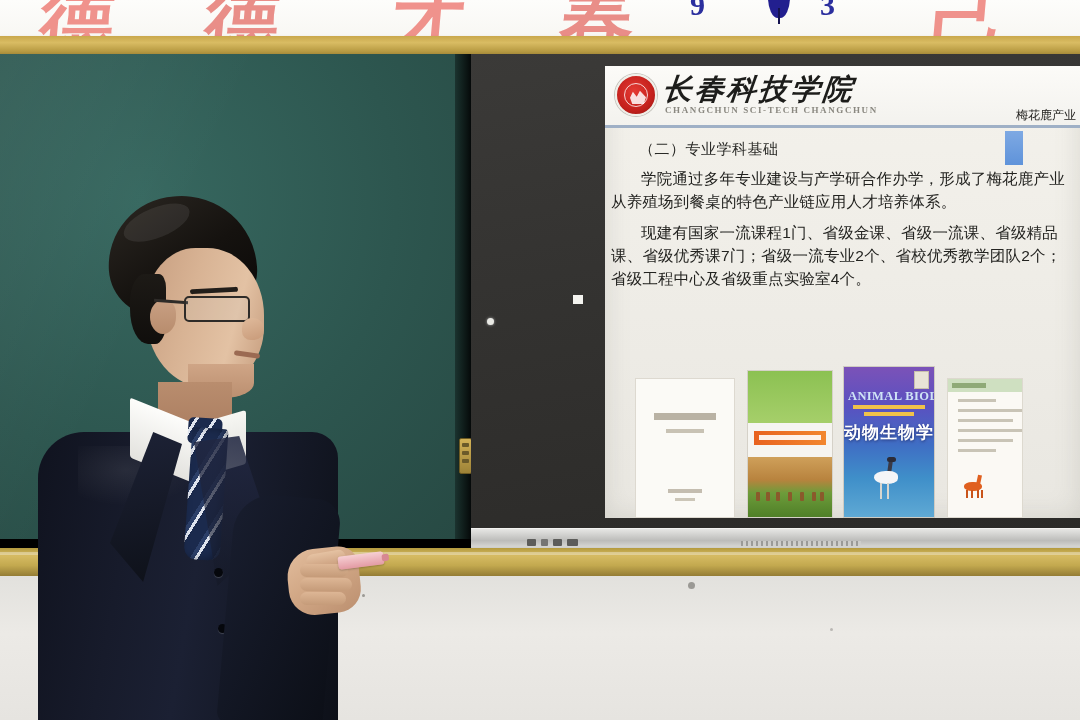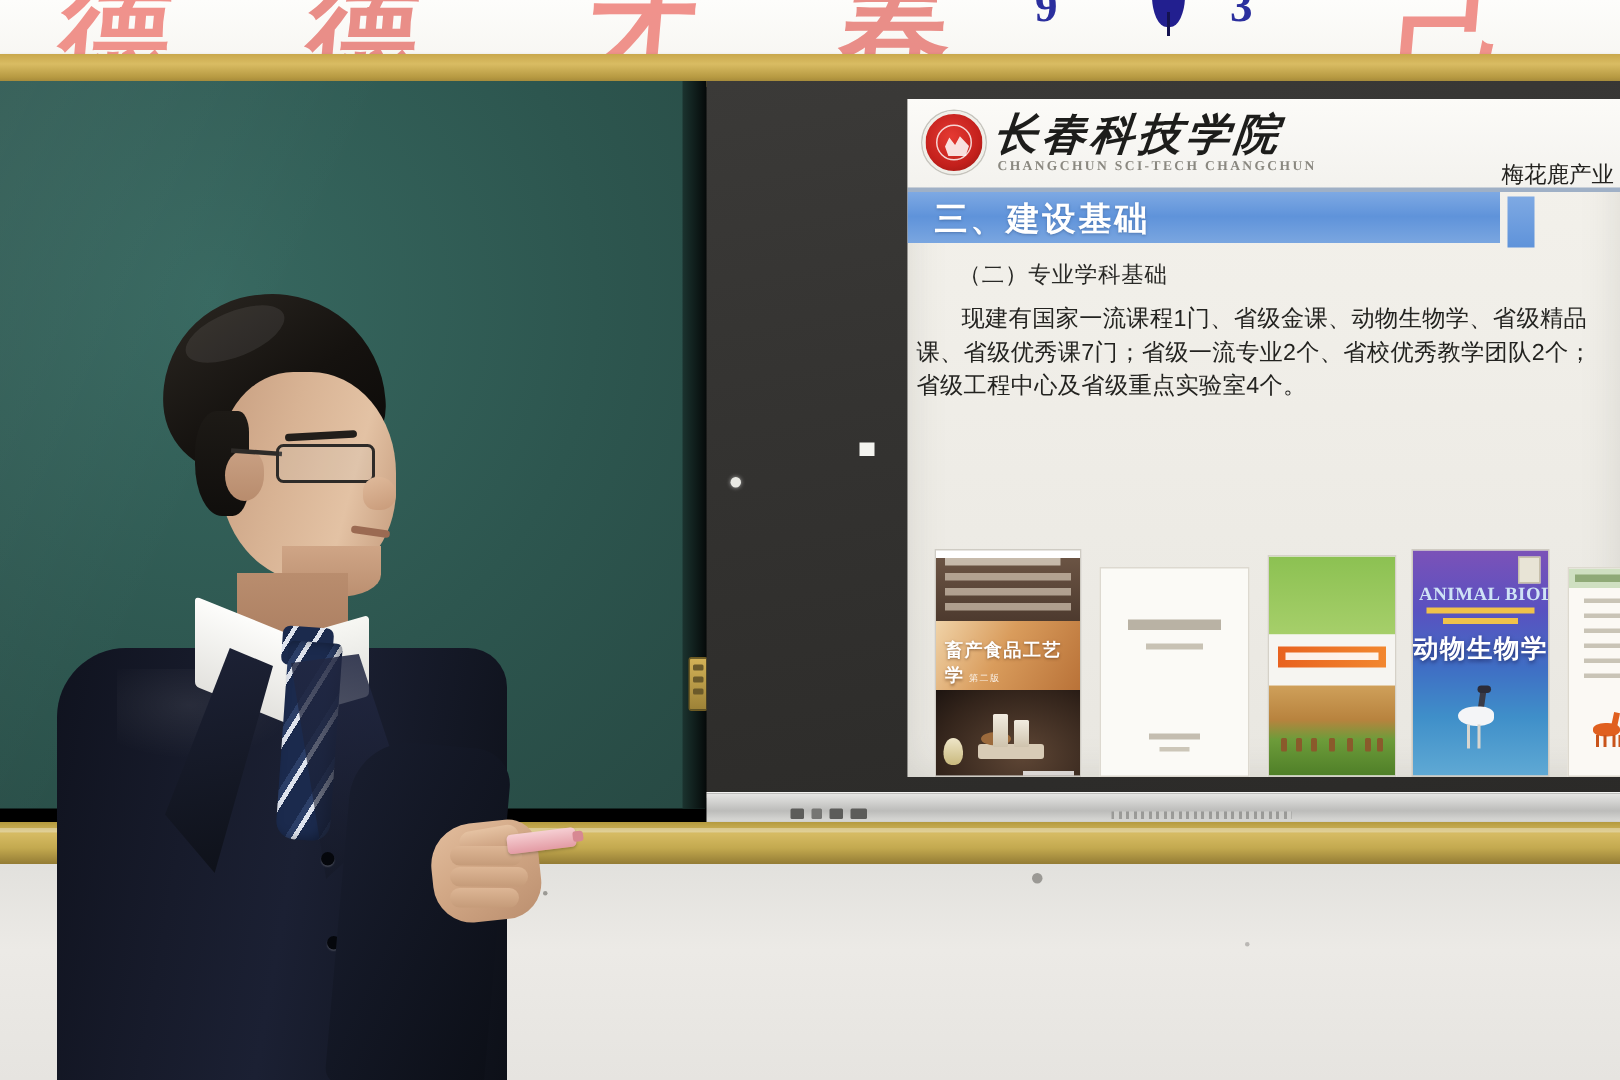--- a/index.html
+++ b/index.html
@@ -119,21 +119,21 @@
     font-size:29px; font-weight:700; color:#1d1d1b; letter-spacing:3px;
     transform:skewX(-6deg);
   }
   .logo-en {
     position:absolute; left:60px; top:39px;
     font-family:"Liberation Serif", serif;
     font-size:9px; font-weight:700; color:#8a8880; letter-spacing:1.6px;
   }
   .slide-topic {
     position:absolute; right:4px; top:41px;
-    font-size:15px; color:#23221f; white-space:nowrap;
+    font-size:12px; color:#23221f; white-space:nowrap;
   }
 
   .title-band {
     position:relative; height:34px; margin-top:0;
     background:linear-gradient(180deg,#7ea9e3 0%,#5f93da 48%,#7aa6e0 100%);
     width:395px;
   }
   .title-band span {
     position:absolute; left:18px; top:3px;
     font-size:22px; font-weight:700; color:#ffffff; letter-spacing:2px;
@@ -469,51 +469,29 @@
 
   <div class="slide">
 
     <div class="slide-header">
       <div class="logo-mark"></div>
       <div class="logo-cn">长春科技学院</div>
       <div class="logo-en">CHANGCHUN SCI-TECH CHANGCHUN</div>
       <div class="slide-topic">梅花鹿产业</div>
     </div>
 
-    <div class="title-band">
-      <span>三、建设基础</span>
-    </div>
     <div class="title-block"></div>
 
     <div class="sub-head">（二）专业学科基础</div>
 
-    <p class="para">现建有国家一流课程1门、省级金课、动物生物学、省级精品课、省级优秀课7门；省级一流专业2个、省校优秀教学团队2个；省级工程中心及省级重点实验室4个。</p>
+    <p class="para">学院通过多年专业建设与产学研合作办学，形成了梅花鹿产业从养殖场到餐桌的特色产业链应用人才培养体系。</p>
+    <p class="para">现建有国家一流课程1门、省级金课、省级一流课、省级精品课、省级优秀课7门；省级一流专业2个、省校优秀教学团队2个；省级工程中心及省级重点实验室4个。</p>
 
     <div class="books">
 
-      <div class="bk bk1">
-        <div class="b-top">
-            <i></i>
-            <i></i>
-            <i></i>
-            <i></i>
-          </div>
-        <div class="b-mid">
-          <span>畜产食品工艺学</span>
-          <em>第二版</em>
-        </div>
-        <div class="b-img">
-          <div class="plate"></div>
-            <div class="food"></div>
-          <div class="cup a"></div>
-            <div class="cup b"></div>
-          <div class="seal"></div>
-            <div class="pub"></div>
-        </div>
-      </div>
 
       <div class="bk bk2">
         <div class="t1"></div>
           <div class="t2"></div>
           <div class="t3"></div>
           <div class="t4"></div>
       </div>
 
       <div class="bk bk3">
         <div class="g-top"></div>

